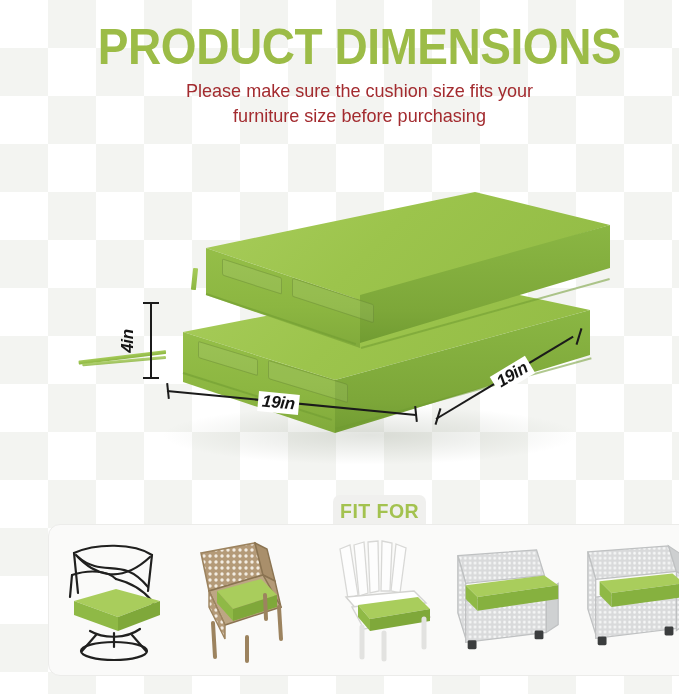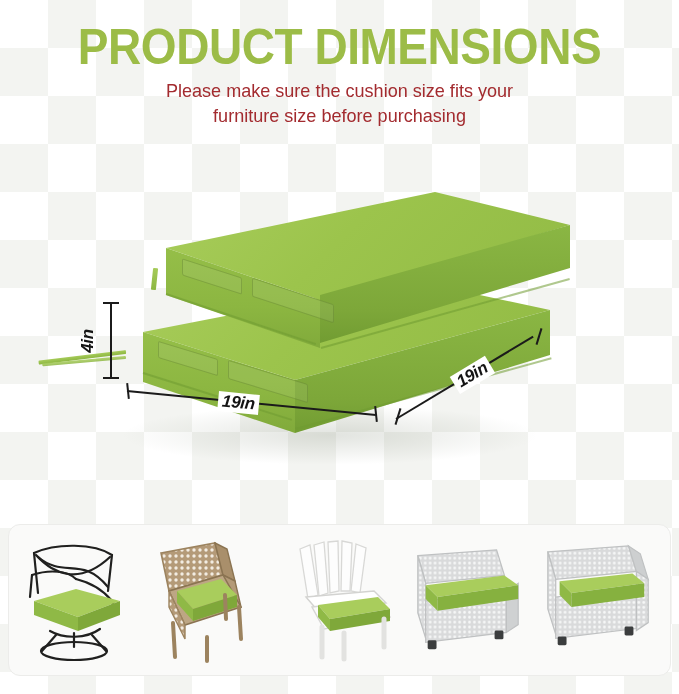--- a/index.html
+++ b/index.html
@@ -13,21 +13,21 @@
   #bg-pattern{
     position:absolute;inset:0;
     background-color:#ffffff;
     background-image:
       linear-gradient(45deg,#f3f4f1 25%,transparent 25%,transparent 75%,#f3f4f1 75%),
       linear-gradient(45deg,#f3f4f1 25%,transparent 25%,transparent 75%,#f3f4f1 75%);
     background-size:96px 96px;
     background-position:0 0,48px 48px;
     z-index:0;
   }
-  #content{position:absolute;inset:0;z-index:2;}
+  #content{position:absolute;inset:0;z-index:2;margin-left:40px;}
 
   
   .page-title{
     position:absolute;left:0;right:0;top:18px;
     text-align:center;
     font-family:"Liberation Sans Narrow","Liberation Sans",sans-serif;
     font-weight:bold;
     font-size:50px;
     letter-spacing:-0.5px;
     color:#9CBC47;
@@ -190,20 +190,23 @@
 
     <div>
       <div class="dim-line" style="left:396px;top:268px;width:160px;height:2px;transform:rotate(-31deg);transform-origin:left center;"></div>
       <div class="dim-line" style="left:397px;top:258px;width:2px;height:17px;transform:rotate(17deg);"></div>
       <div class="dim-line" style="left:538px;top:178px;width:2px;height:17px;transform:rotate(17deg);"></div>
       <div class="dim-label" style="left:452px;top:215px;background:#ffffff;padding:0 4px;transform:rotate(-31deg);">19in</div>
     </div>
 
   </div>
 
+  <div id="fitfor-badge">
+    <span class="txt">FIT FOR</span>
+  </div>
 
   <div id="fit-panel">
 
     <div class="fit-cell">
       <svg width="120" height="130" viewBox="0 0 120 130">
         <g fill="none" stroke="#20201f" stroke-width="2.2" stroke-linecap="round">
           <path d="M14 18 C36 8, 74 8, 92 20"></path>
           <path d="M14 18 L18 58"></path>
           <path d="M92 20 L88 56"></path>
           <path d="M16 20 C34 40, 60 50, 90 22"></path>

